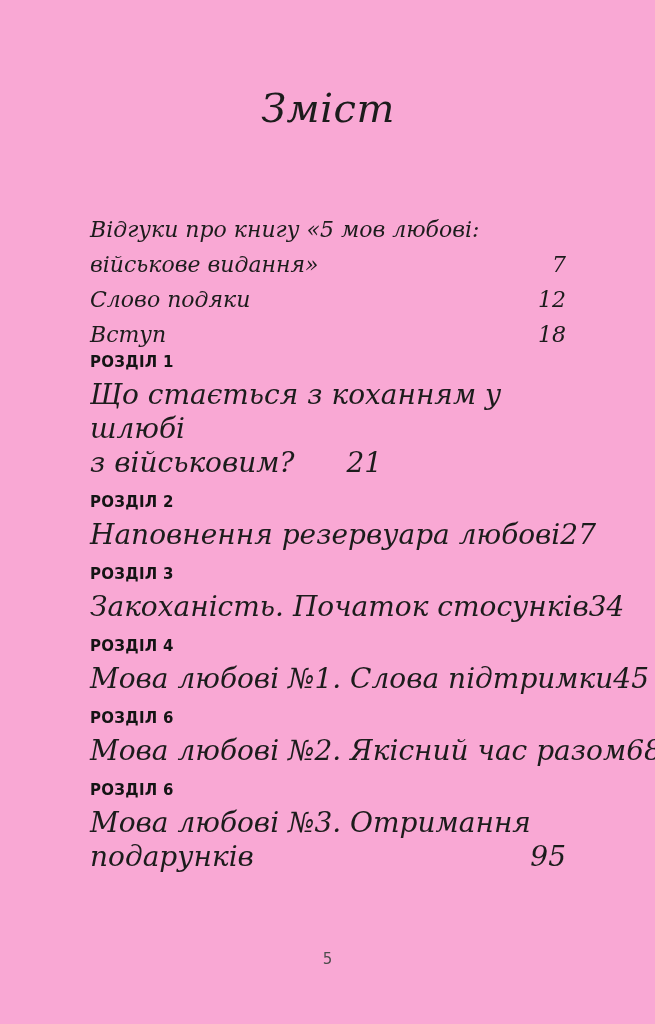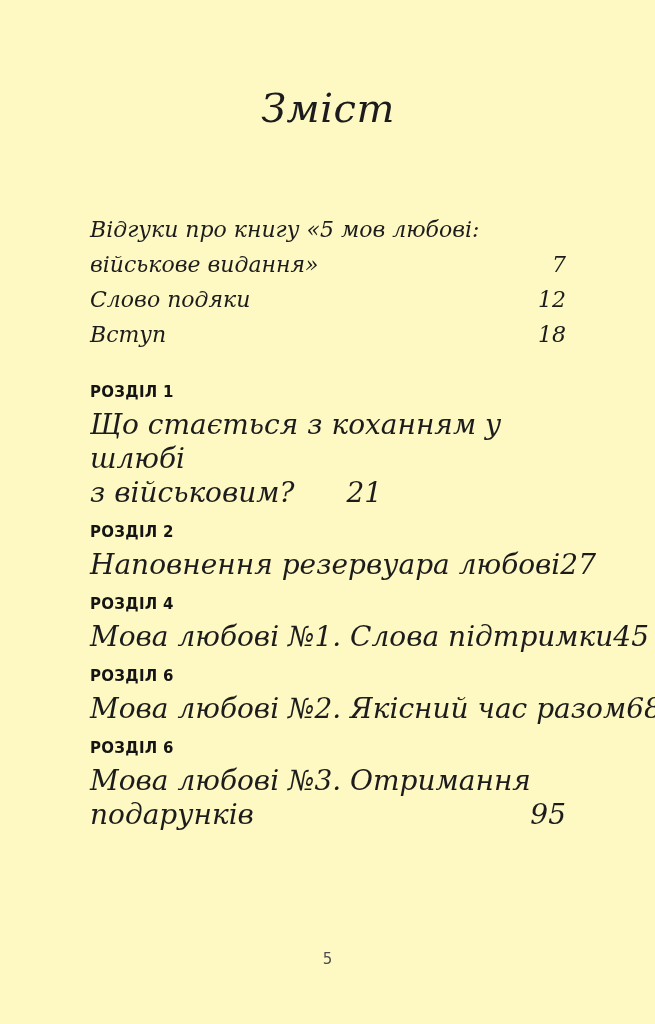--- a/index.html
+++ b/index.html
@@ -1,21 +1,21 @@
 <!DOCTYPE html>
 <html lang="uk"><head>
 <meta charset="utf-8">
 <style>
   html, body { margin: 0; padding: 0; background: #e8e8e8; }
   .page {
     position: relative;
     width: 655px;
     height: 1024px;
     margin: 0 auto;
-    background: #fef9c3;
+    background: #f9a8d4;
     color: #1c1c1c;
     font-family: "DejaVu Serif", "Liberation Serif", serif;
     overflow: hidden;
     box-sizing: border-box;
   }
   .content {
     position: absolute;
     left: 90px;
     top: 0;
     width: 476px;
@@ -35,21 +35,21 @@
     font-size: 22px;
     line-height: 35px;
   }
   .row {
     display: flex;
     justify-content: space-between;
     align-items: flex-end;
   }
   .entry-text { white-space: nowrap; }
   .page-num { font-style: italic; }
-  .chapters { margin-top: 30px; }
+  .chapters { }
   .chapter { margin-top: 12px; }
   .chapter:first-child { margin-top: 0; }
   .ch-label {
     font-family: "DejaVu Sans", "Liberation Sans", sans-serif;
     font-weight: 700;
     font-size: 15px;
     line-height: 20px;
     letter-spacing: 0.3px;
     color: #141414;
     margin-bottom: 6px;
@@ -108,20 +108,27 @@
       </div>
 
       <div class="chapter">
         <div class="ch-label">РОЗДІЛ 2</div>
         <div class="ch-title row">
           <span class="entry-text">Наповнення резервуара любові</span>
           <span class="page-num">27</span>
         </div>
       </div>
 
+      <div class="chapter">
+        <div class="ch-label">РОЗДІЛ 3</div>
+        <div class="ch-title row">
+          <span class="entry-text">Закоханість. Початок стосунків</span>
+          <span class="page-num">34</span>
+        </div>
+      </div>
 
       <div class="chapter">
         <div class="ch-label">РОЗДІЛ 4</div>
         <div class="ch-title row">
           <span class="entry-text">Мова любові №1. Слова підтримки</span>
           <span class="page-num">45</span>
         </div>
       </div>
 
       <div class="chapter">

